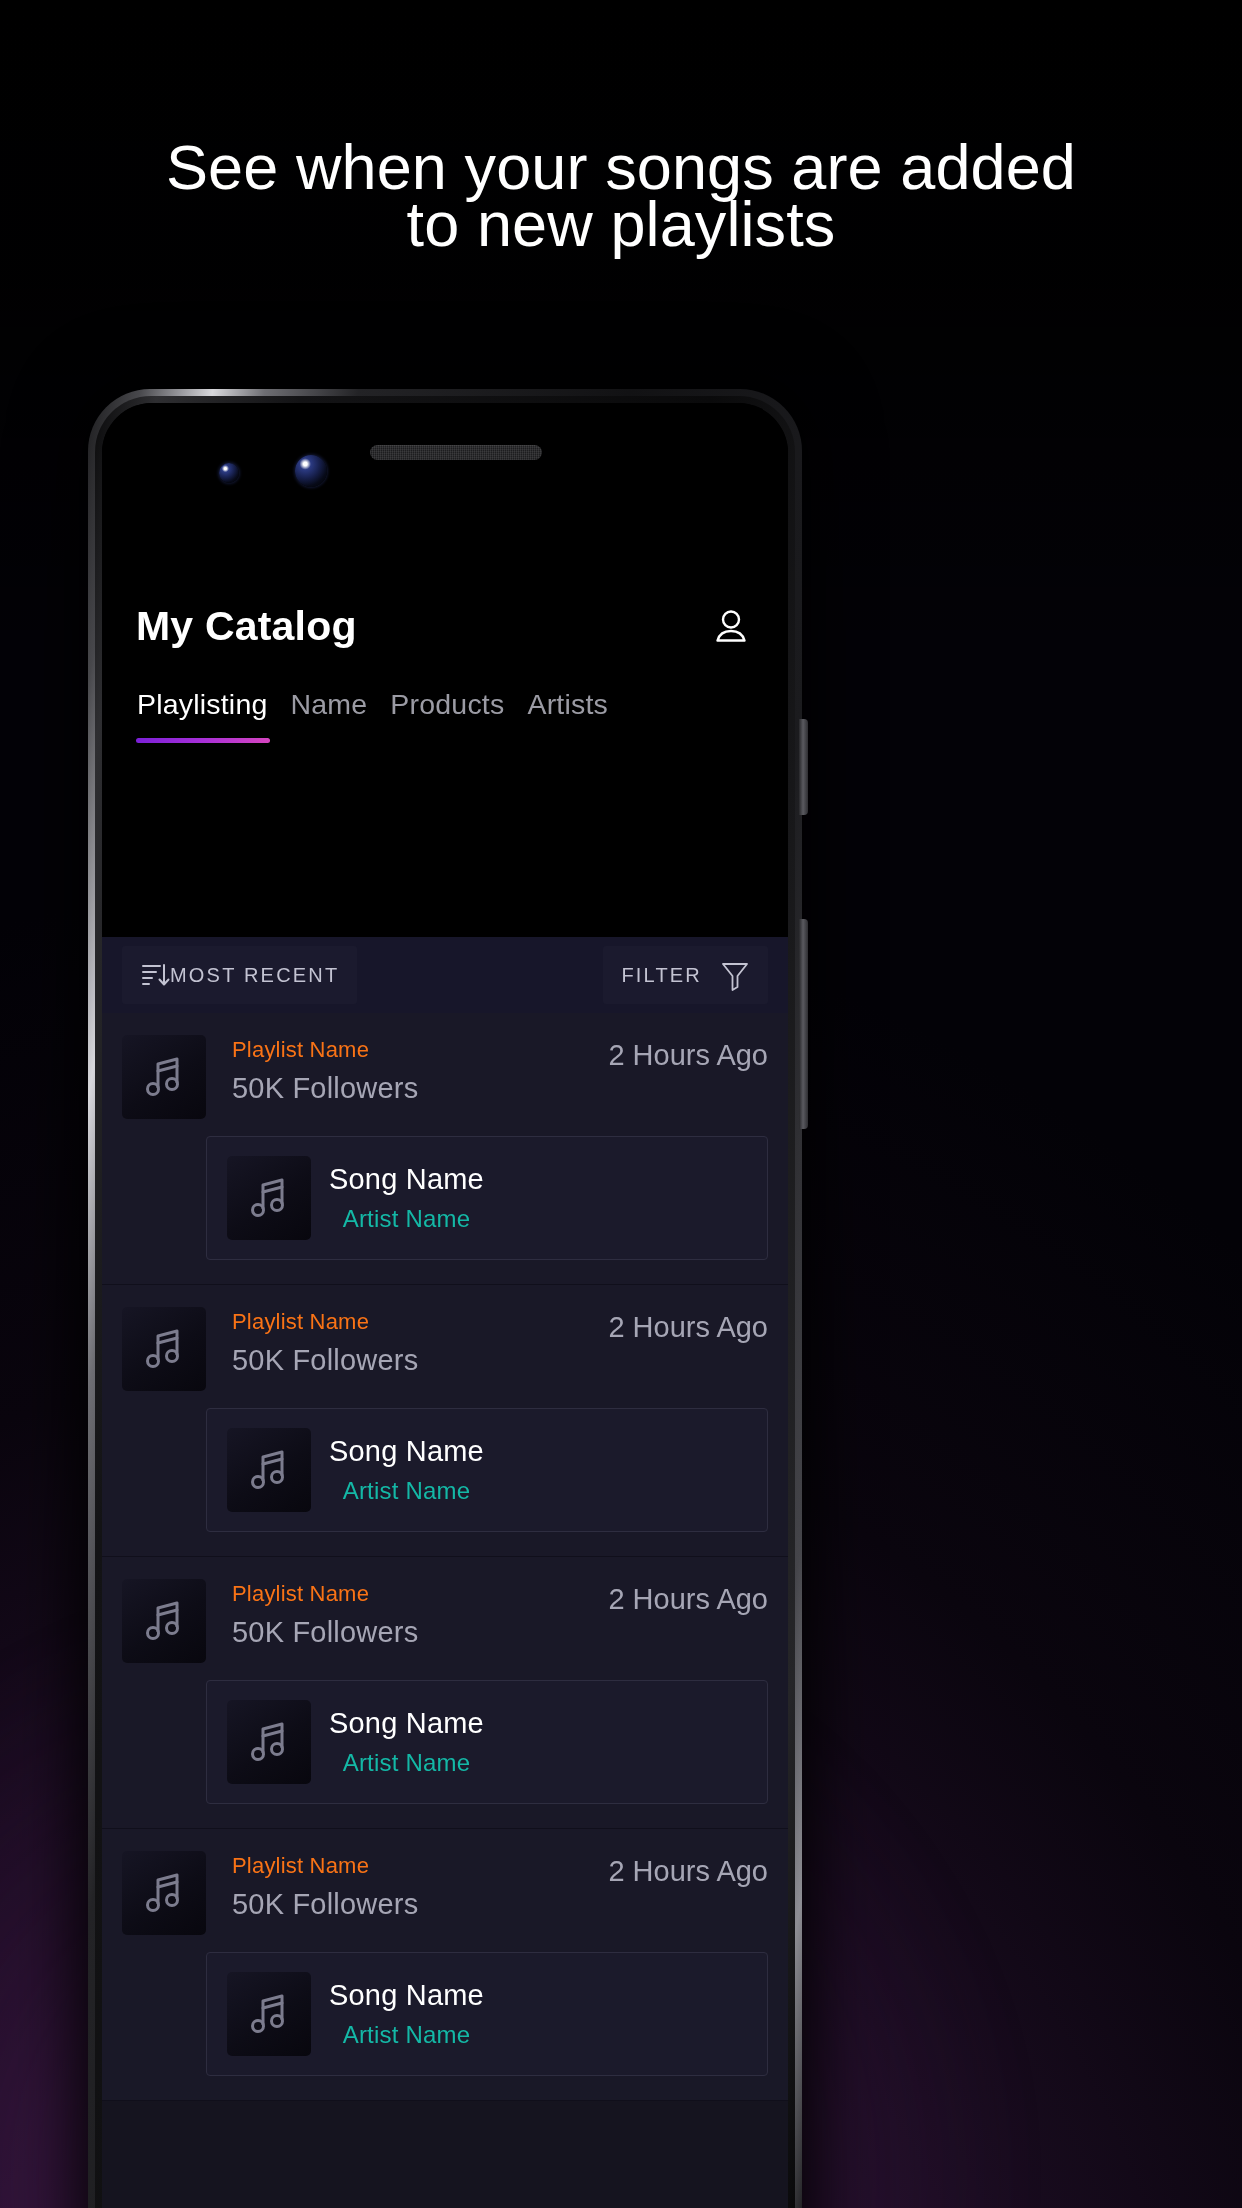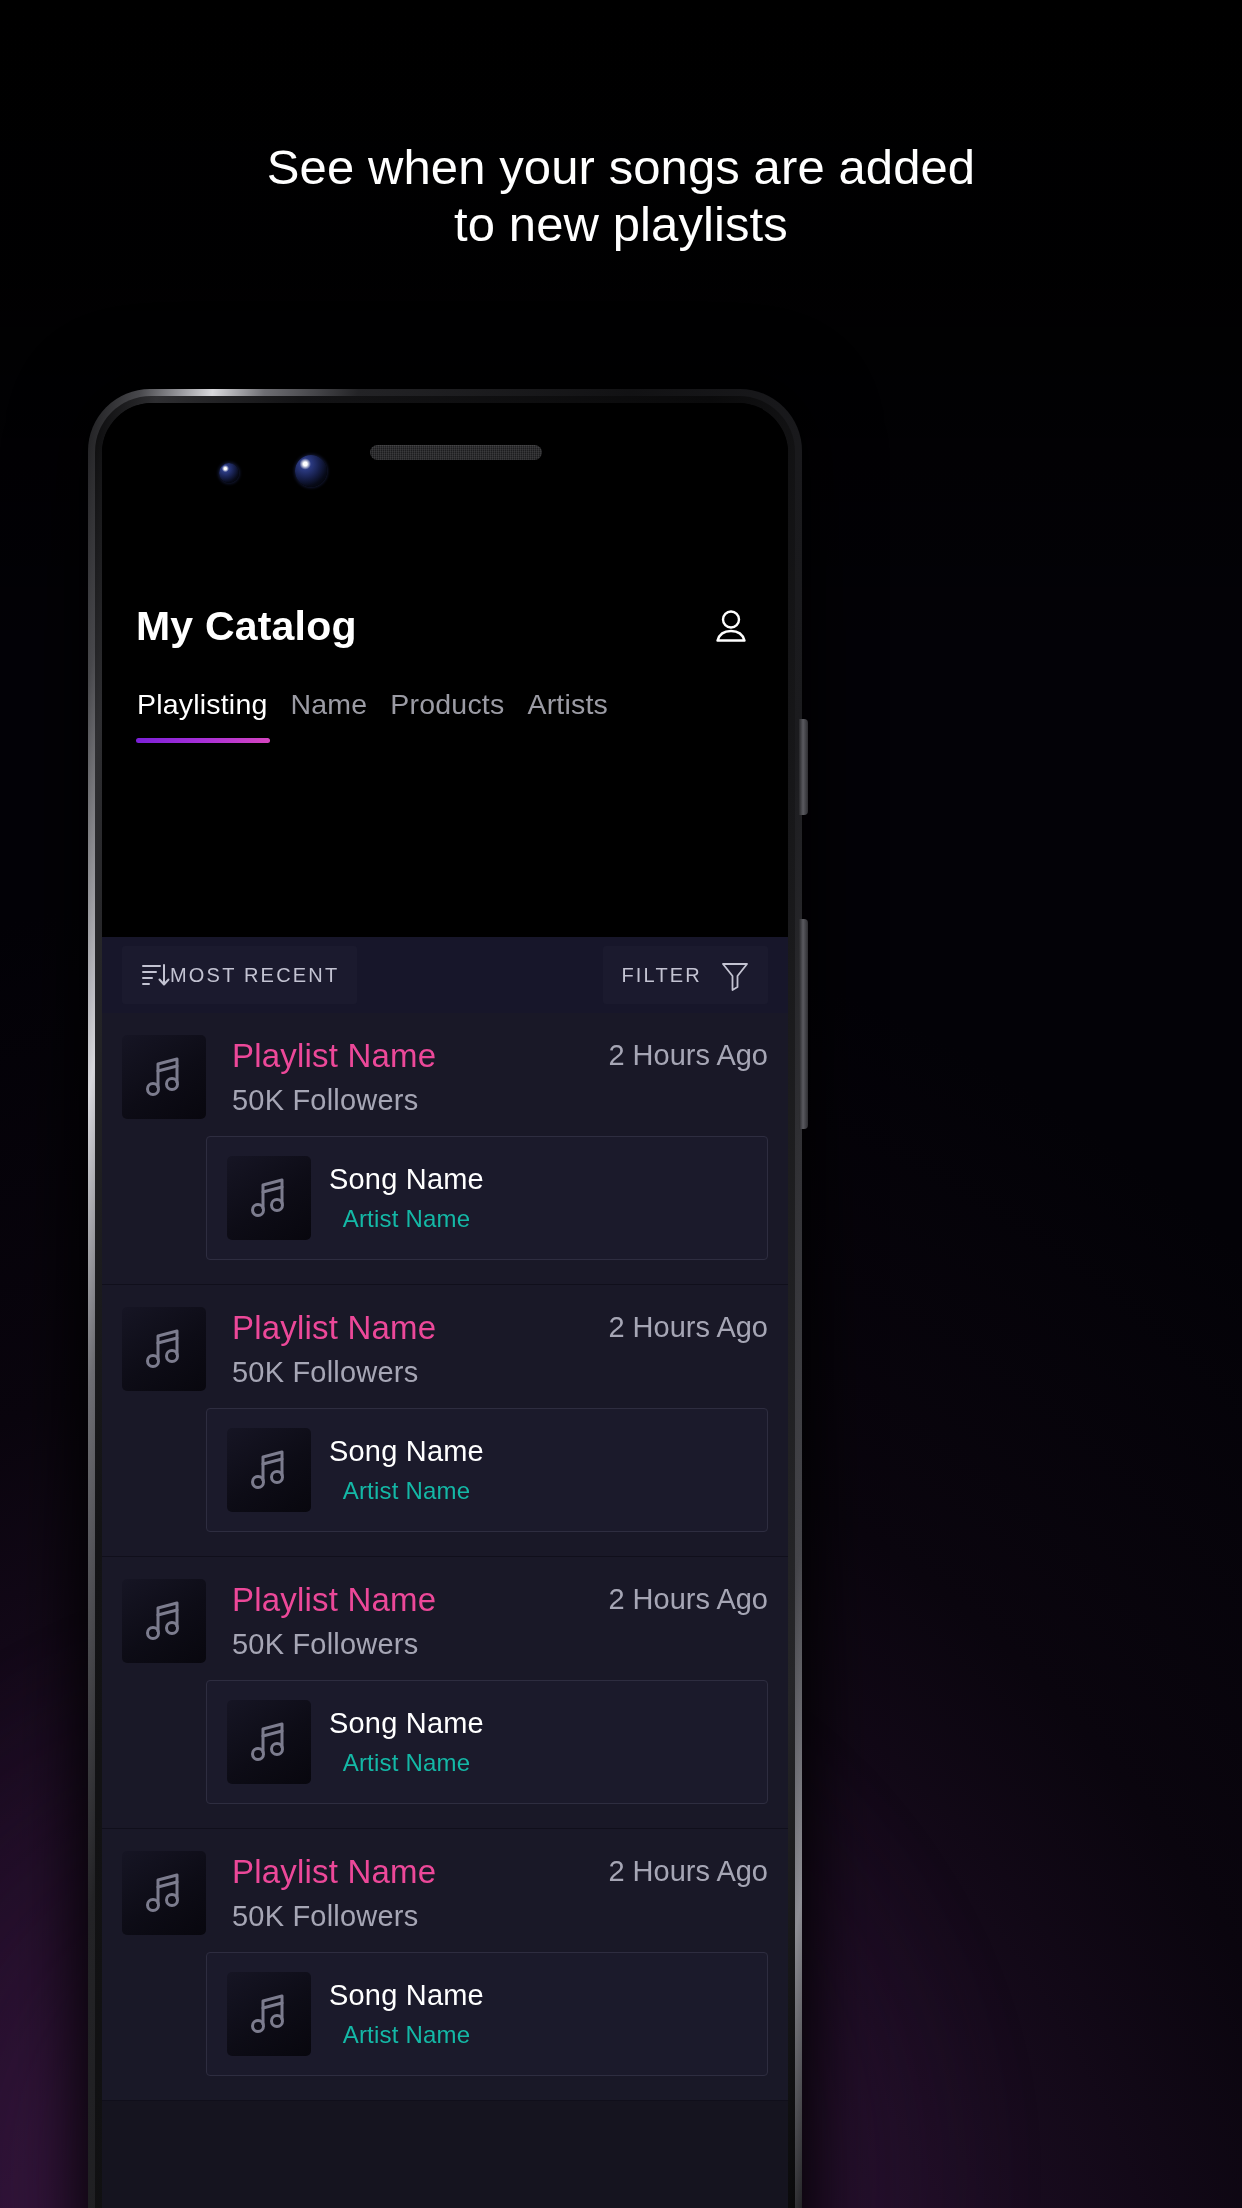--- a/index.html
+++ b/index.html
@@ -33,21 +33,21 @@
     position:absolute; left:0; top:0; width:100%; height:30%;
     background:linear-gradient(180deg, #000 0%, rgba(0,0,0,.86) 42%, rgba(0,0,0,0) 100%);
   }
 
   
   .headline {
     position:absolute;
     left:0; right:0; top:139px;
     text-align:center;
     color:#ffffff;
-    font-size:49px;
+    font-size:63px;
     line-height:57px;
     font-weight:400;
     letter-spacing:.1px;
   }
   .headline span { display:block; }
 
   
   #phone {
     position:absolute;
     left:88px; top:389px;
@@ -194,22 +194,22 @@
     background:linear-gradient(145deg,#161524 0%,#0d0c16 55%,#08070e 100%);
     display:flex; align-items:center; justify-content:center;
   }
   .thumb.small { width:84px; height:84px; }
   .row-text {
     flex:1 1 auto;
     padding-left:26px;
     padding-top:2px;
   }
   .row-title {
-    color:#ec4899;
-    font-size:33px;
+    color:#f97316;
+    font-size:22px;
     letter-spacing:.2px;
   }
   .row-sub {
     margin-top:9px;
     color:#a6a6b5;
     font-size:29px;
     letter-spacing:.2px;
   }
   .row-time {
     flex:0 0 auto;

